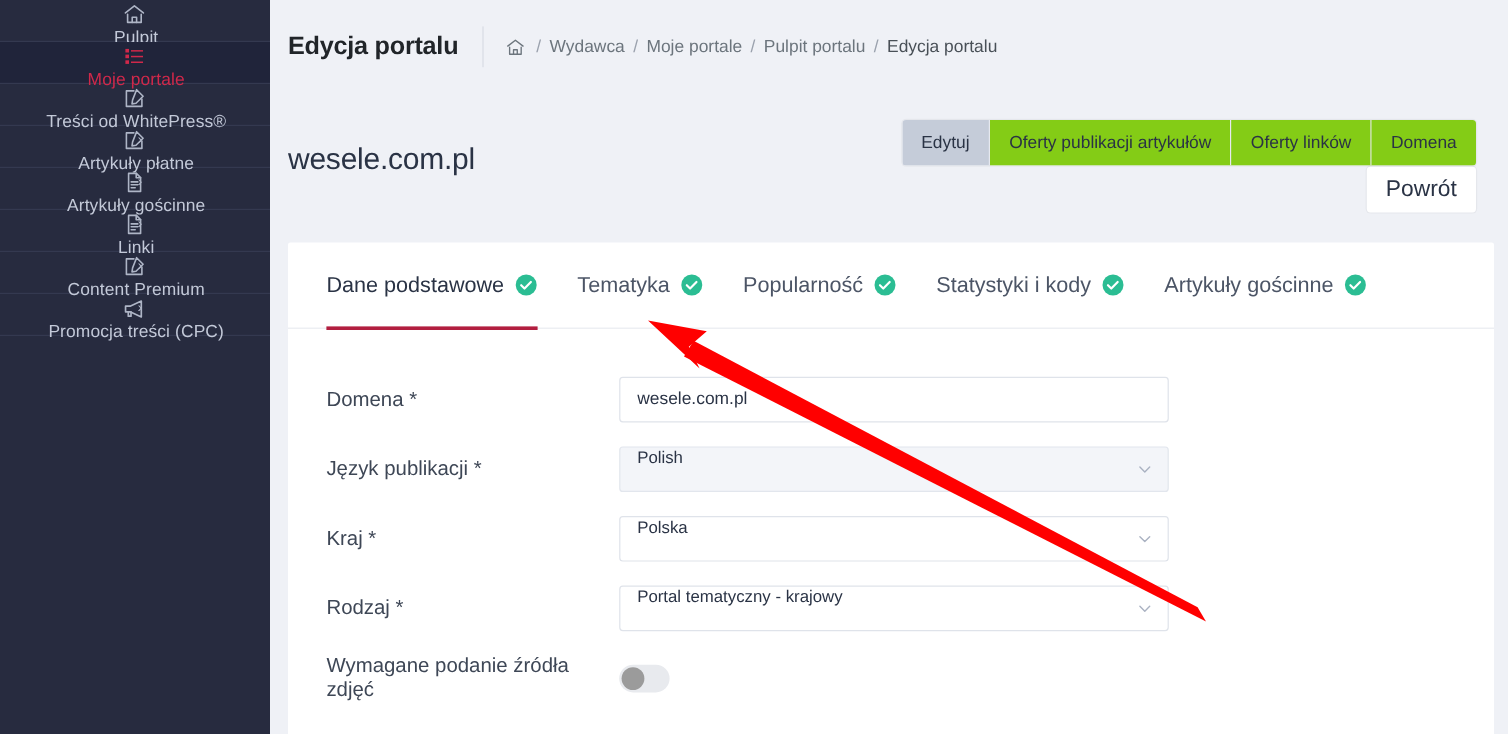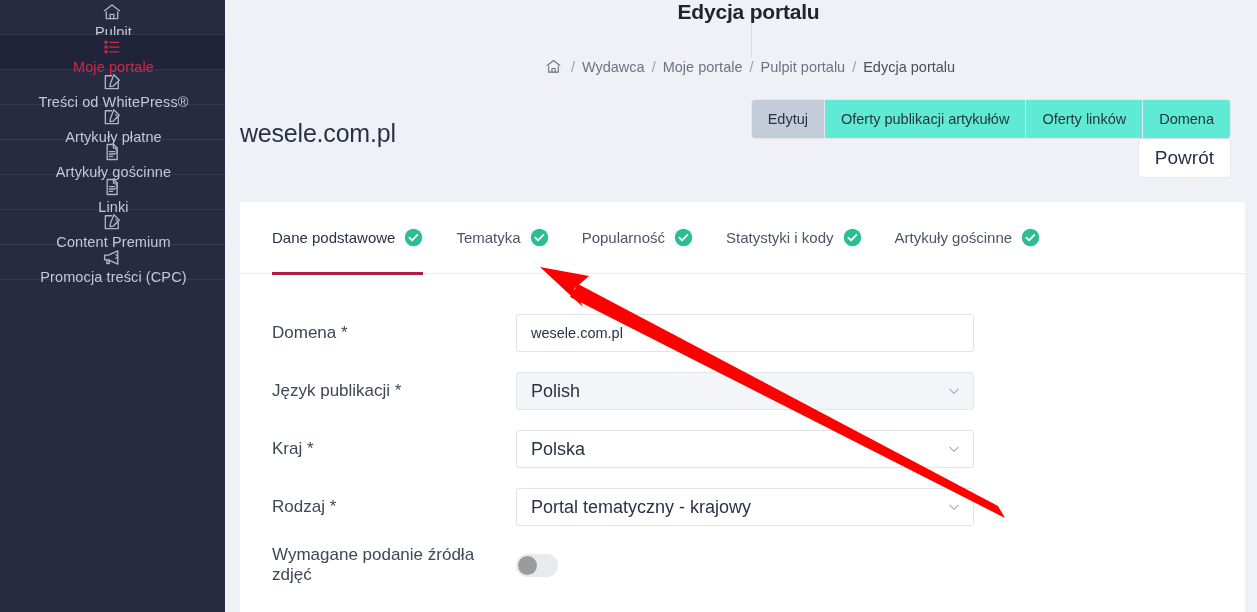--- a/index.html
+++ b/index.html
@@ -52,21 +52,21 @@
   #main {
     position: absolute; left: 225px; top: 0;
     width: 1032px; height: 612px;
     background: #eff1f6;
   }
 
   
   #page-head {
     position: absolute; left: 0; top: 0;
     width: 1032px; height: 78px;
-    display: flex; align-items: center; flex-direction: column;
+    display: flex; align-items: center;
   }
   #page-title {
     margin-left: 15px;
     font-size: 21px;
     font-weight: bold;
     color: #212529;
     letter-spacing: -.2px;
   }
   #bc-divider {
     width: 1px; height: 34px;
@@ -96,21 +96,21 @@
     letter-spacing: -.2px;
   }
   #btn-group {
     position: absolute; right: 27px; top: 22px;
     display: flex;
     border-radius: 3px;
     overflow: hidden;
     box-shadow: 0 0 0 1px rgba(0,0,0,0.04);
   }
   #btn-group .gbtn {
-    background: #5eead4;
+    background: #84cc16;
     color: #2a3345;
     font-size: 14.5px;
     padding: 0 16px;
     height: 38px;
     display: flex; align-items: center; justify-content: center;
     border-right: 1px solid #e6e8ef;
     cursor: pointer;
     white-space: nowrap;
   }
   #btn-group .gbtn:last-child { border-right: none; }
@@ -148,21 +148,21 @@
     padding-left: 32px;
   }
   .tab {
     position: relative;
     display: flex; align-items: center;
     height: 72px;
     margin-right: 33px;
     cursor: pointer;
   }
   .tab-label {
-    font-size: 15px;
+    font-size: 18px;
     color: #4c5566;
     white-space: nowrap;
   }
   .tab.active .tab-label { color: #2a3345; }
   .tab .chk { margin-left: 9px; display: flex; align-items: center; }
   .tab .underline {
     position: absolute;
     left: 0; right: 0; bottom: -1px;
     height: 3px;
     background: #b21e3f;
@@ -194,23 +194,23 @@
     padding: 0 14px;
     font-family: "Liberation Sans", sans-serif;
     outline: none;
   }
   .fsel {
     position: relative;
     width: 458px; height: 38px;
     border: 1px solid #e2e6ed;
     border-radius: 3px;
     background: #f3f5f9;
-    font-size: 18px;
+    font-size: 14px;
     color: #2a3345;
-    display: flex; align-items: center;
+    display: flex; align-items: flex-start;
     padding: 0 14px;
     cursor: pointer;
   }
   .fsel.plain { background: #ffffff; border-color: #dfe3ea; }
   .fsel .cdown {
     position: absolute; right: 12px; top: 50%;
     transform: translateY(-50%);
     display: flex;
   }
   .toggle {

